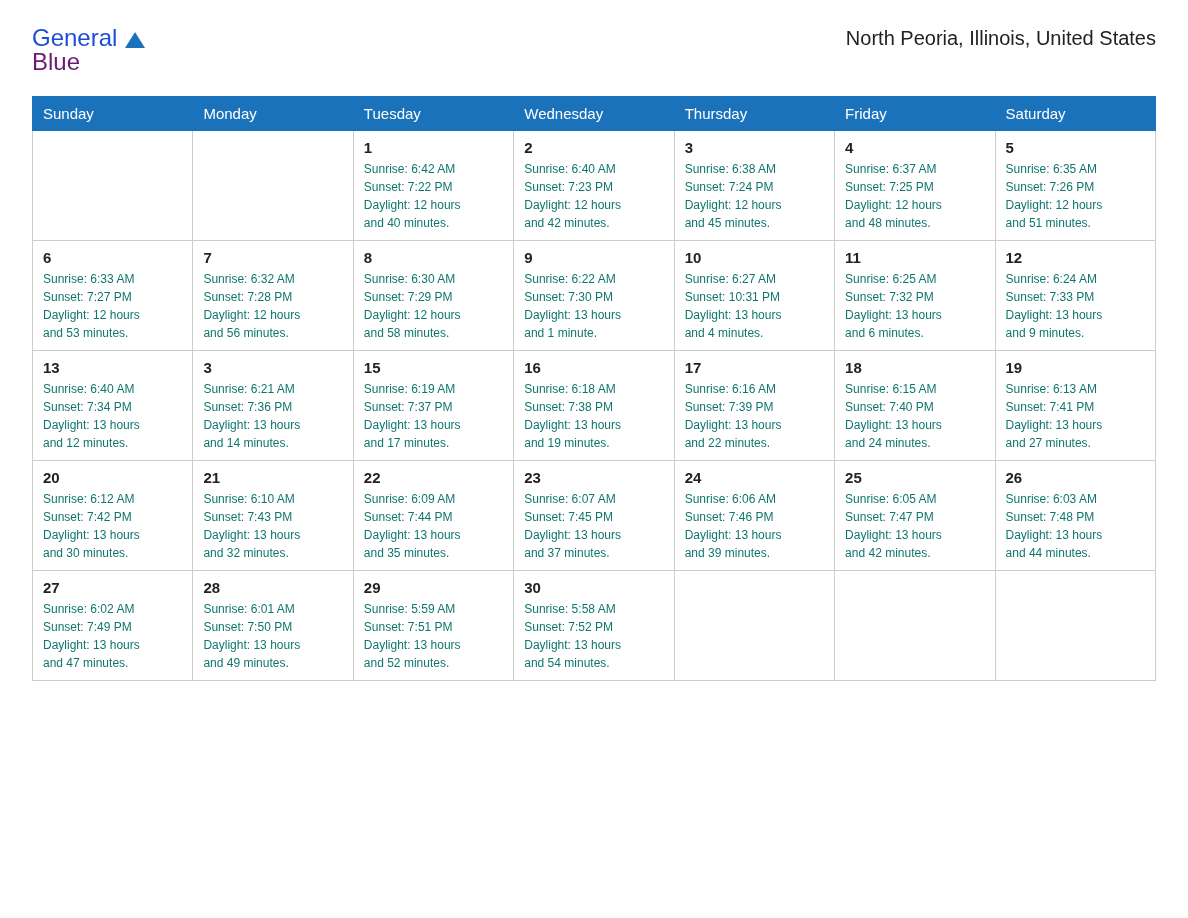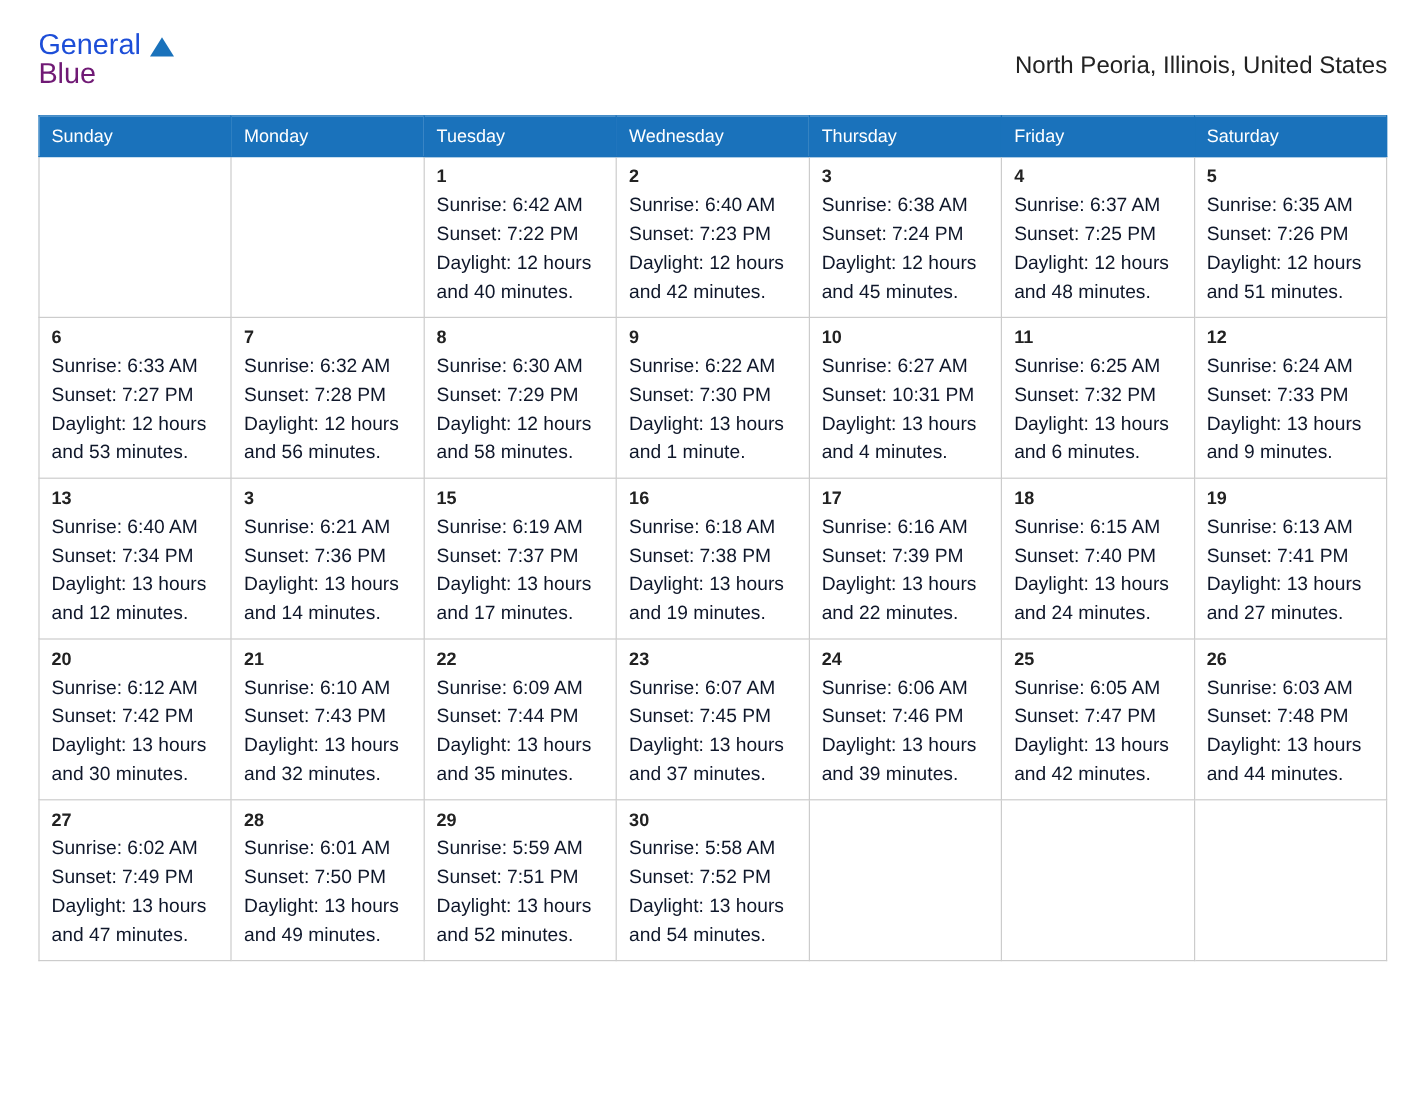--- a/index.html
+++ b/index.html
@@ -22,21 +22,21 @@
     }
     .month-title {
       font-size: 48px;
       font-weight: normal;
       color: #222;
       line-height: 1.1;
     }
     .location-title {
       font-size: 20px;
       color: #222;
-      margin-top: 20px;
+      margin-top: 3px;
     }
     .calendar-table {
       width: 100%;
       border-collapse: collapse;
       margin-top: 20px;
     }
     .calendar-table th {
       background-color: #1a72bb;
       color: #fff;
       font-size: 15px;
@@ -53,22 +53,22 @@
       font-size: 13px;
       min-height: 90px;
     }
     .day-number {
       font-size: 15px;
       font-weight: bold;
       color: #222;
       margin-bottom: 4px;
     }
     .day-info {
-      font-size: 16px;
-      color: #0f172a;
+      font-size: 12px;
+      color: #0f766e;
       line-height: 1.5;
     }
     .empty-cell {
       background: #fff;
     }
     .logo-wrapper {
       display: flex;
       flex-direction: column;
       align-items: flex-start;
     }

